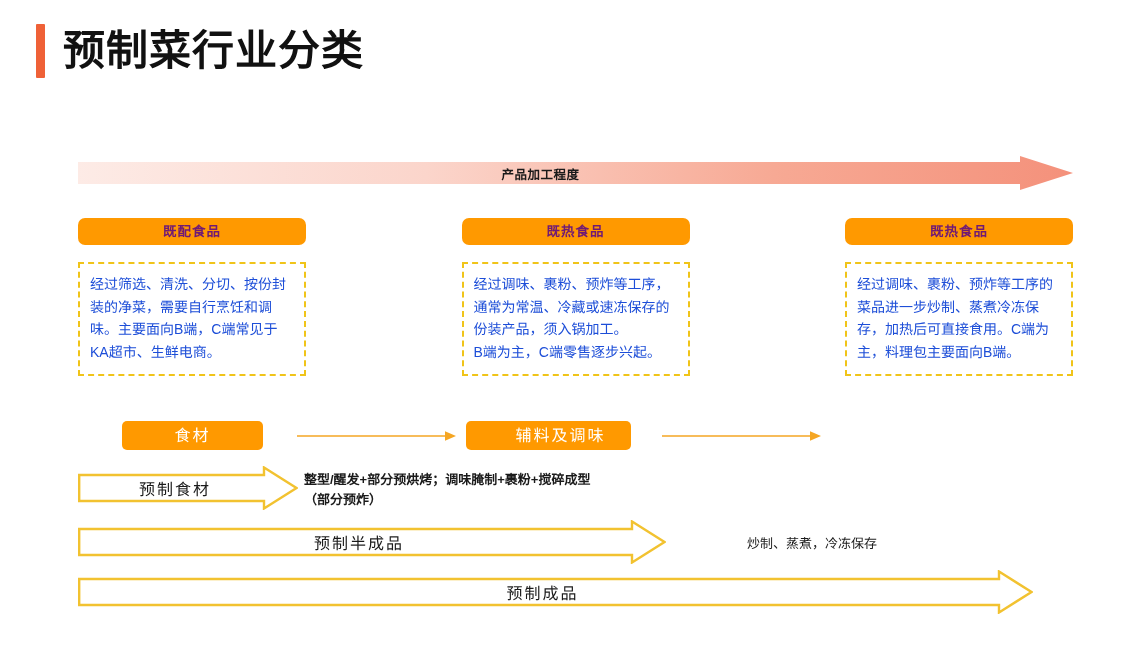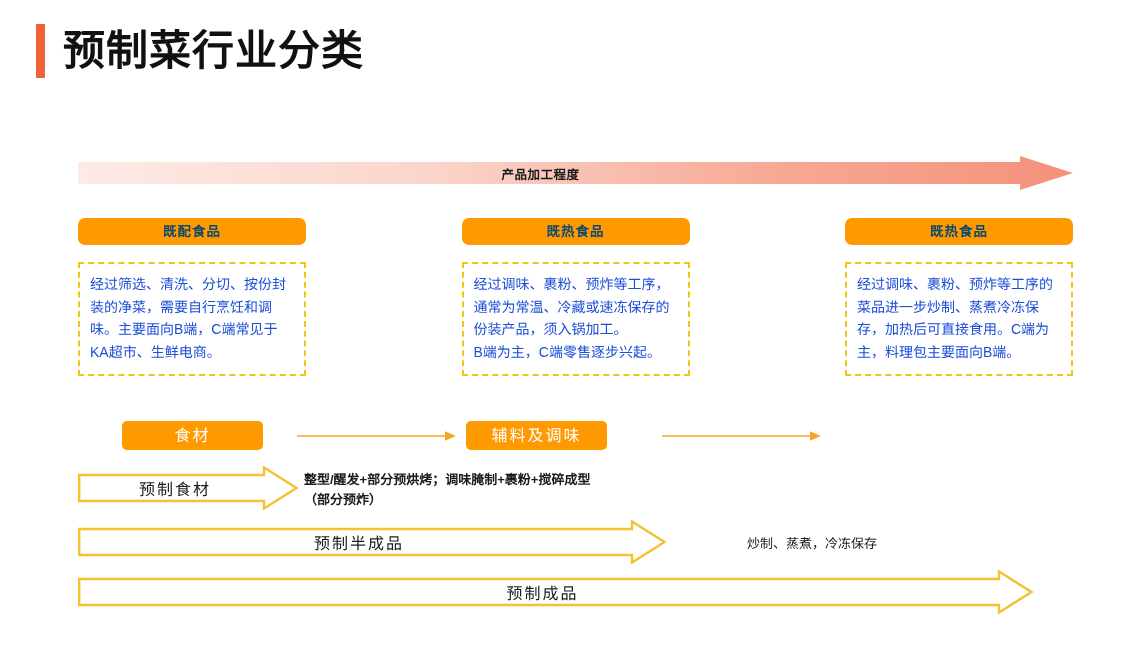--- a/index.html
+++ b/index.html
@@ -74,21 +74,21 @@
     display: flex;
     justify-content: space-between;
   }
   .card { width: 228px; }
   .card-head {
     background: #ff9900;
     border-radius: 7px;
     height: 27px;
     line-height: 27px;
     text-align: center;
-    color: #0c4a6e;
+    color: #701a75;
     font-size: 13.5px;
     font-weight: 700;
     letter-spacing: 1px;
   }
   .card-body {
     margin-top: 17px;
     border: 2px dashed #f0c419;
     padding: 9px 10px 10px 10px;
     min-height: 78px;
     font-size: 14px;
@@ -113,21 +113,21 @@
     line-height: 29px;
     background: #ff9900;
     border-radius: 5px;
     color: #ffffff;
     font-size: 16px;
     font-weight: 400;
     text-align: center;
     letter-spacing: 2px;
   }
   .chip-1 { left: 122px; width: 141px; }
-  .chip-2 { left: 466px; width: 141px; }
+  .chip-2 { left: 466px; width: 141px; padding-left: 24px; }
   .chip-3 { left: 833px; width: 141px; }
 
   .flow-arrow {
     position: absolute;
     top: 8px;
     height: 14px;
   }
   .flow-arrow svg { display: block; width: 100%; height: 100%; }
   .fa-1 { left: 297px; width: 160px; }
   .fa-2 { left: 662px; width: 160px; }

